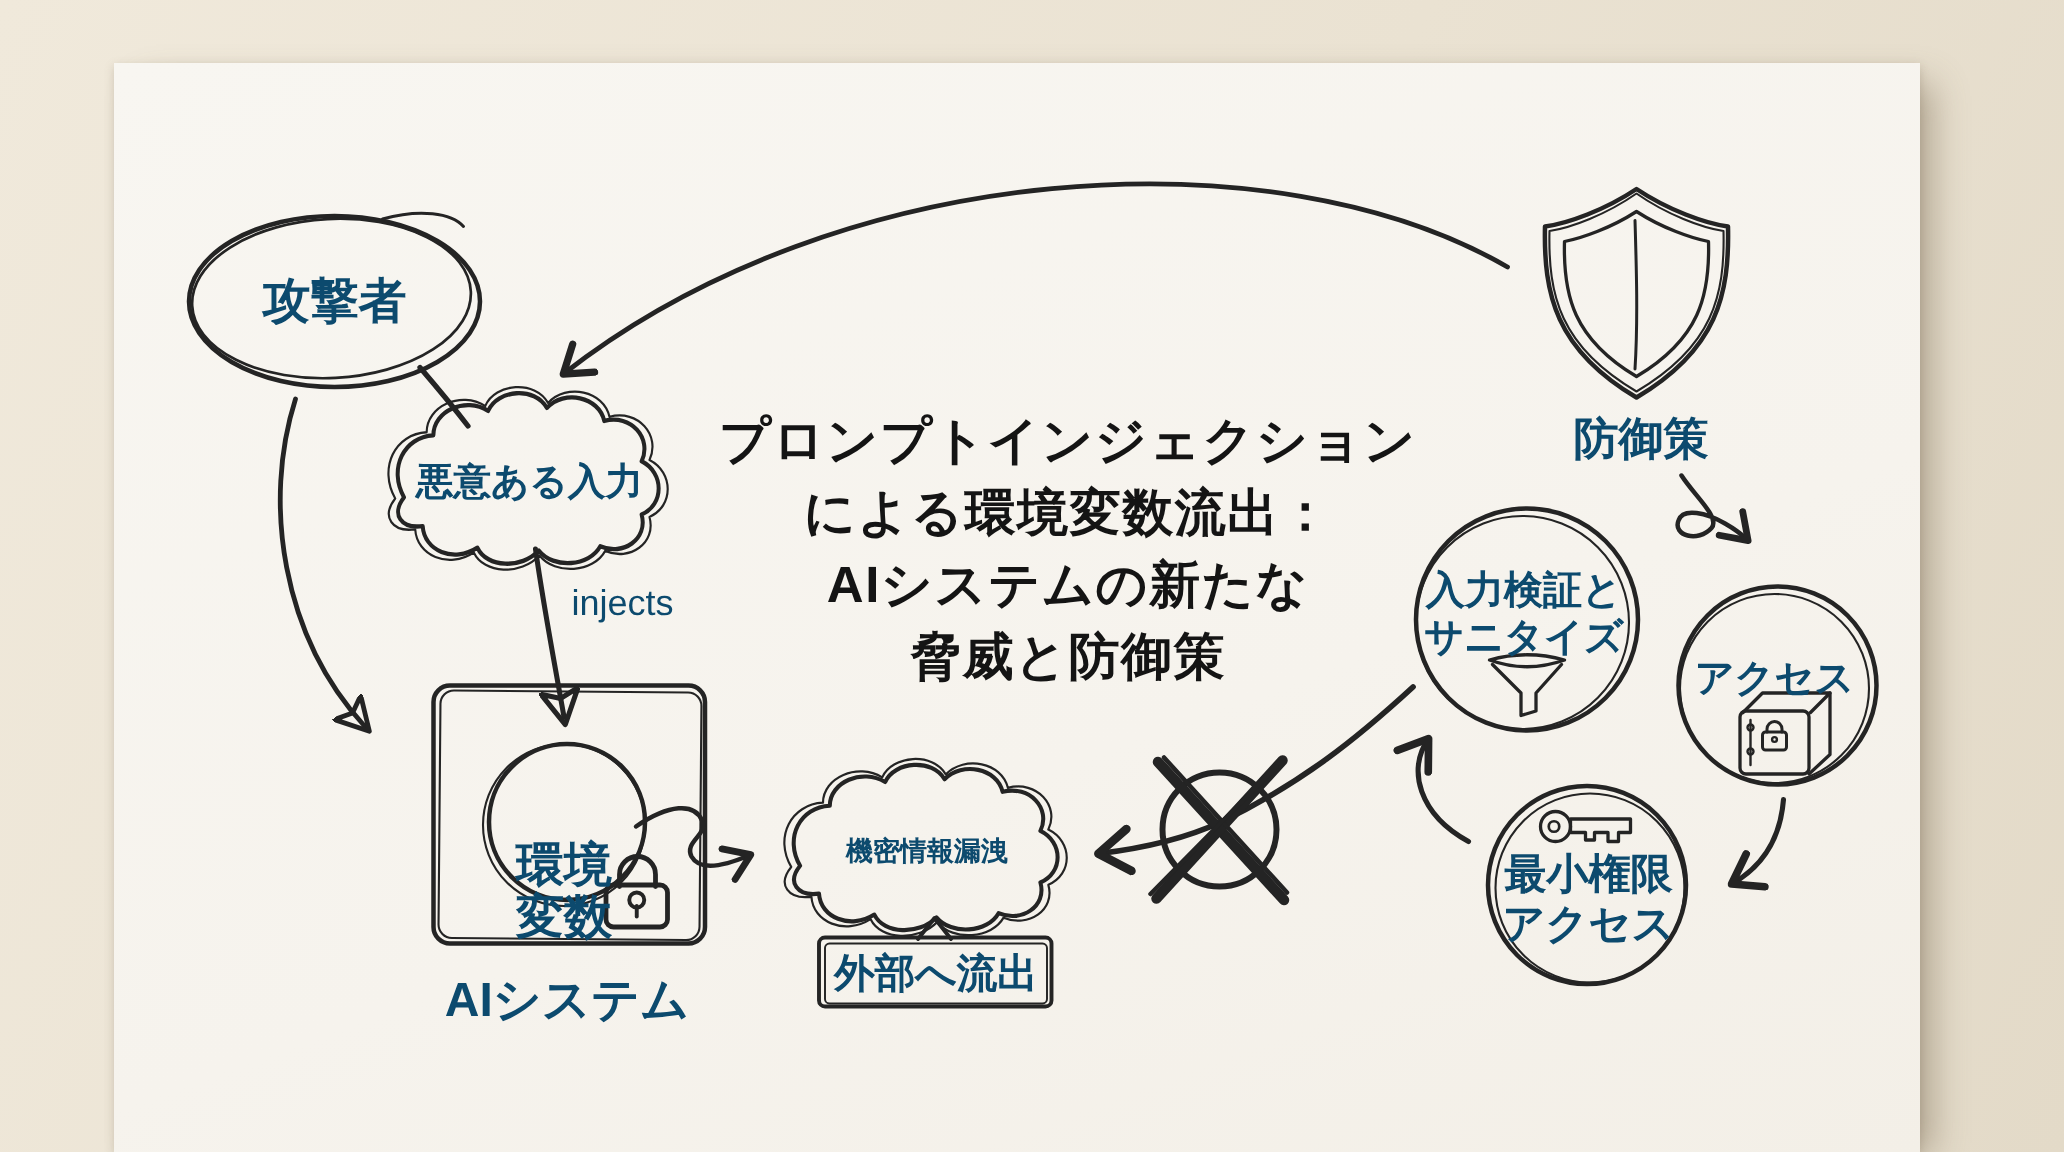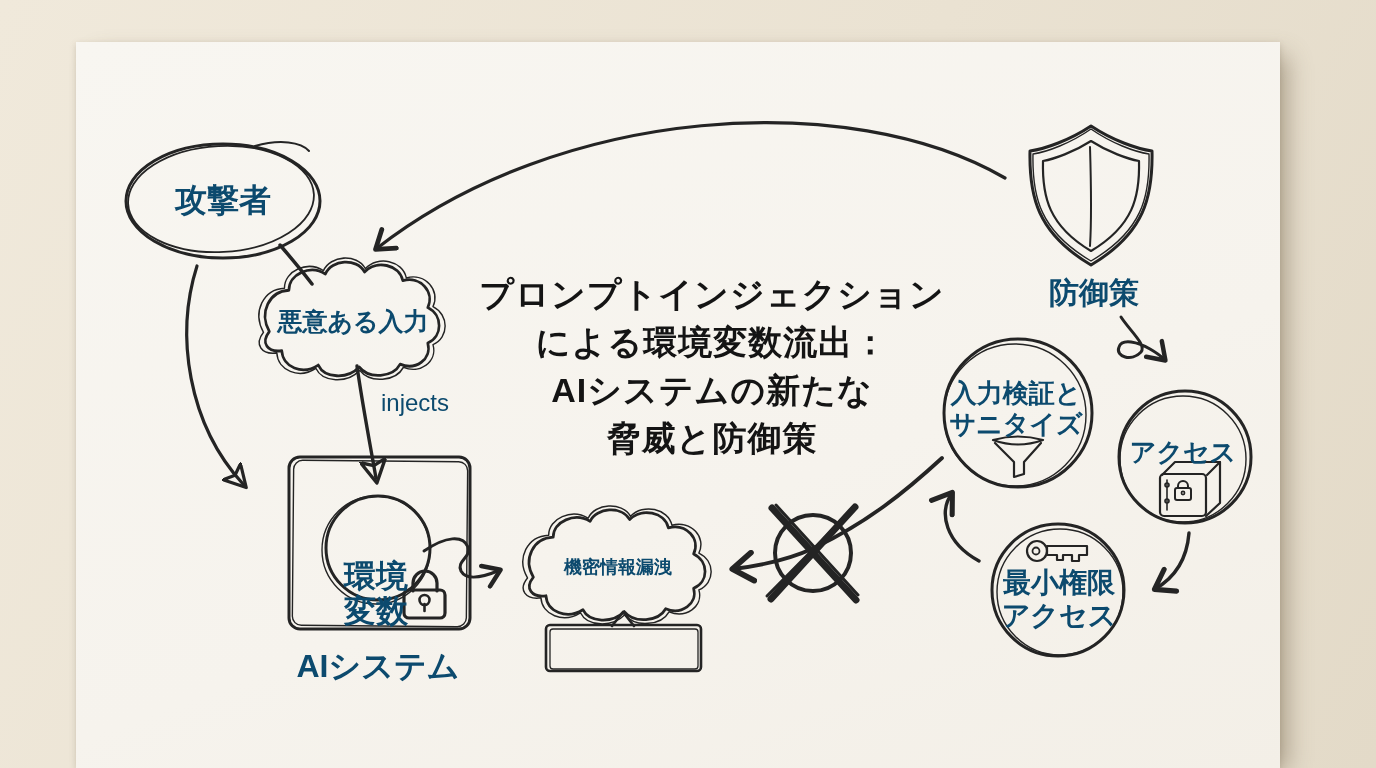--- a/index.html
+++ b/index.html
@@ -168,20 +168,21 @@
     <path d="M 979 561 C 946 543 938 513 952 493" stroke-width="3.4" marker-end="url(#ahV)"></path>
   </svg>
 
   <div class="lbl lbl-attacker">攻撃者</div>
   <div class="lbl lbl-malicious">悪意ある入力</div>
   <div class="lbl lbl-injects">injects</div>
   <div class="lbl lbl-envvars">環境
 変数</div>
   <div class="lbl lbl-aisystem">AIシステム</div>
   <div class="lbl lbl-leak">機密情報漏洩</div>
+  <div class="lbl lbl-external">外部へ流出</div>
   <div class="lbl lbl-title">プロンプトインジェクション
 による環境変数流出：
 AIシステムの新たな
 脅威と防御策</div>
   <div class="lbl lbl-defense">防御策</div>
   <div class="lbl lbl-c1">入力検証と
 サニタイズ</div>
   <div class="lbl lbl-c2">アクセス</div>
   <div class="lbl lbl-c3">最小権限
 アクセス</div>

